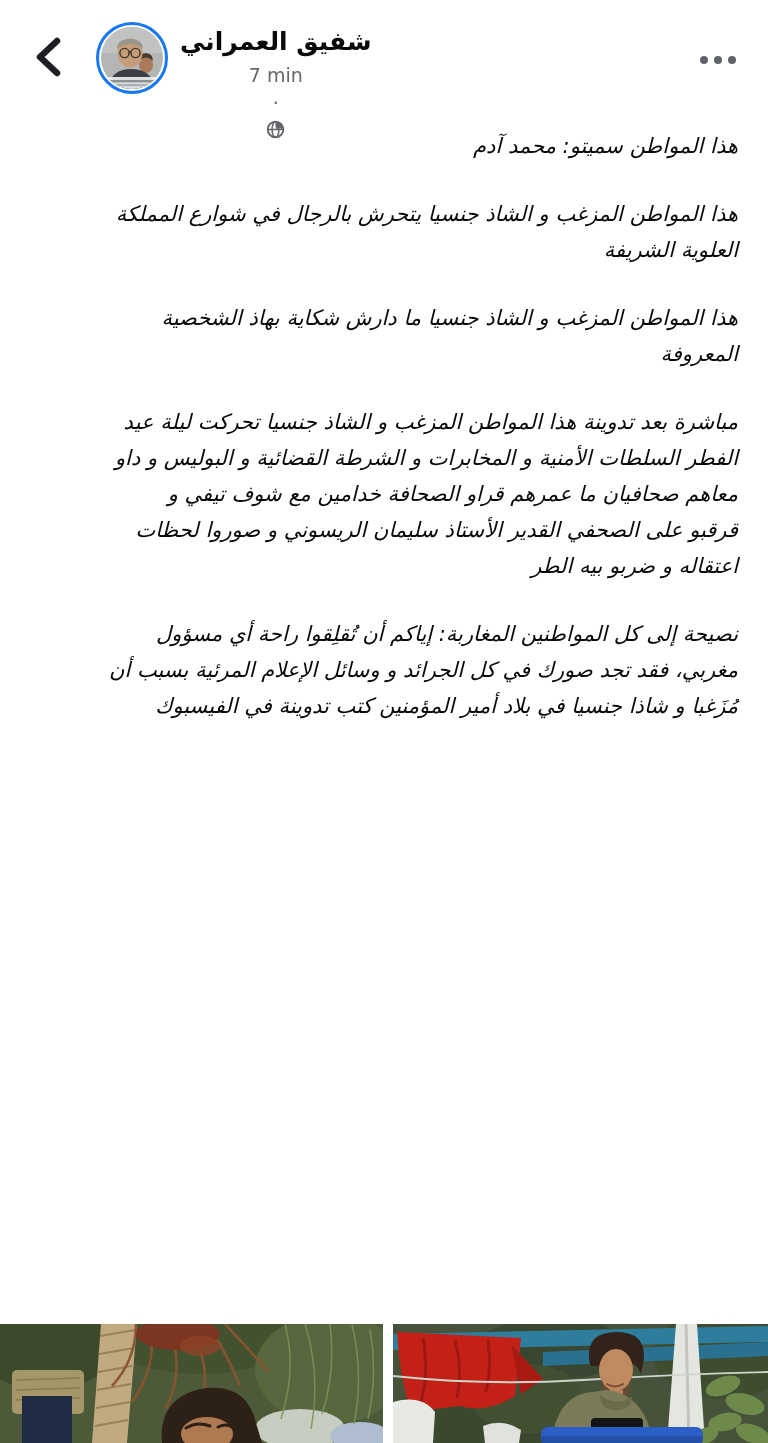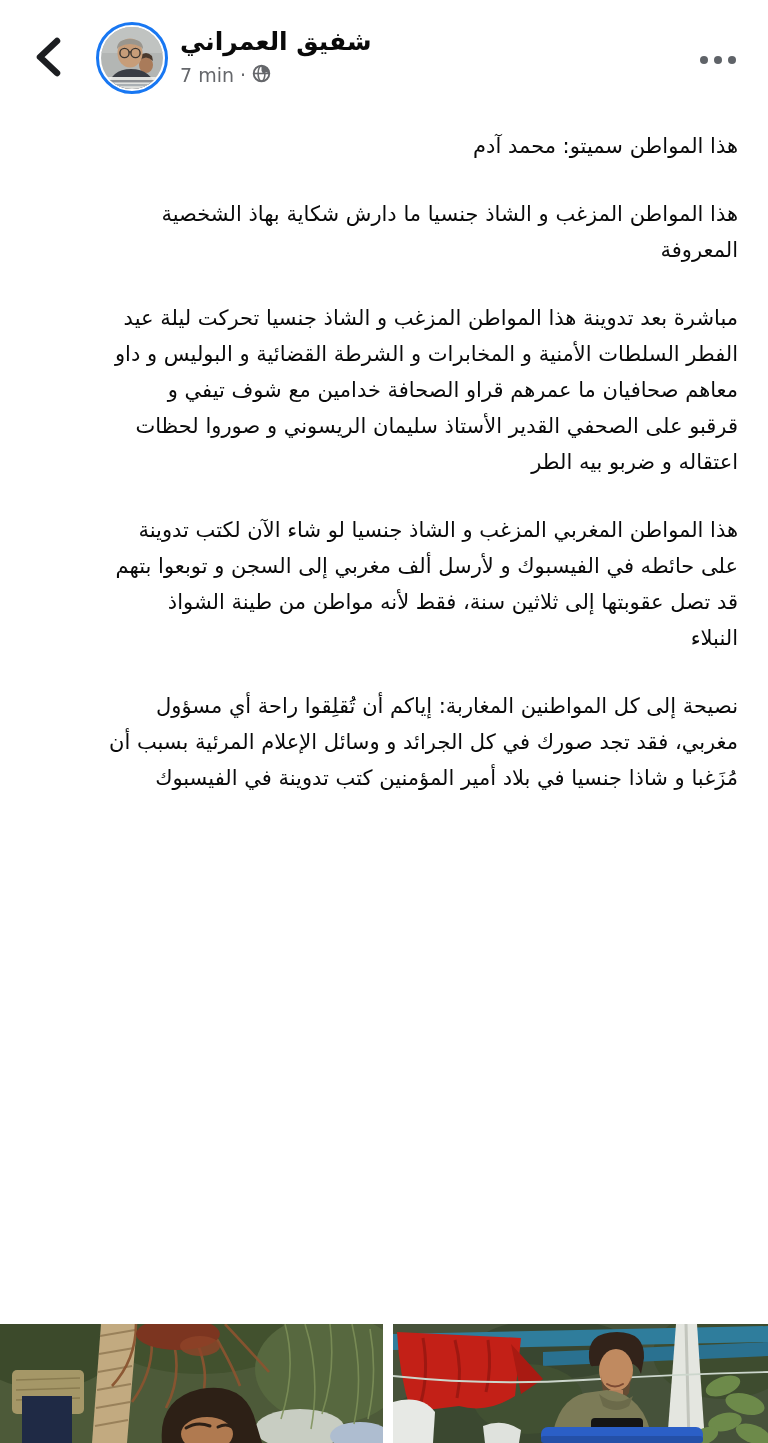--- a/index.html
+++ b/index.html
@@ -10,29 +10,29 @@
   
   .back-btn { position:absolute; left:28px; top:36px; width:40px; height:42px;
               background:none; border:none; cursor:pointer; }
   .avatar-ring { position:absolute; left:96px; top:22px; width:72px; height:72px;
                  border:3px solid #1877f2; border-radius:50%; padding:2px; cursor:pointer; }
   .avatar-img { width:62px; height:62px; border-radius:50%; overflow:hidden; display:block; }
   .avatar-img svg { display:block; }
   .header-text { position:absolute; left:180px; top:26px; }
   .profile-name { font-size:25px; font-weight:bold; color:#0a0a0a; line-height:32px;
                   direction:rtl; cursor:pointer; }
-  .meta-row { margin-top:6px; display:flex; align-items:flex-start; gap:6px;
-              font-size:19px; color:#65676b; }
+  .meta-row { margin-top:6px; display:flex; align-items:center; gap:6px;
+              font-size:19px; color:#65676b;flex-direction:column; }
   .more-btn { position:absolute; right:26px; top:50px; background:none; border:none;
               display:flex; gap:6px; padding:6px; cursor:pointer; }
   .more-btn .dot { width:8px; height:8px; border-radius:50%; background:#5f6368; }
 
   
   .post-body { position:absolute; top:128px; left:30px; right:30px;
-               direction:rtl; text-align:right; color:#0a0a0a; }
+               direction:rtl; text-align:right; color:#0a0a0a;font-style:italic; }
   .post-body p { font-size:21px; line-height:36px; margin:0 0 32px;
                  white-space:pre-line; font-weight:400; }
 
   
   .photos { position:absolute; top:1324px; left:0; width:768px; height:119px;
             display:flex; gap:10px; }
   .photos figure { margin:0; overflow:hidden; cursor:pointer; }
   .photos svg { display:block; }
 </style>
 </head>
@@ -86,31 +86,29 @@
 
     <button class="more-btn" aria-label="ellipsis-horizontal-icon">
       <span class="dot"></span>
       <span class="dot"></span>
       <span class="dot"></span>
     </button>
   </header>
 
   <main class="post-body">
     <p>هذا المواطن سميتو: محمد آدم</p>
+    <p>هذا المواطن المزغب و الشاذ جنسيا يتحرش بالرجال في شوارع المملكة
+العلوية الشريفة</p>
     <p>هذا المواطن المزغب و الشاذ جنسيا ما دارش شكاية بهاذ الشخصية
 المعروفة</p>
     <p>مباشرة بعد تدوينة هذا المواطن المزغب و الشاذ جنسيا تحركت ليلة عيد
 الفطر السلطات الأمنية و المخابرات و الشرطة القضائية و البوليس و داو
 معاهم صحافيان ما عمرهم قراو الصحافة خدامين مع شوف تيفي و
 قرقبو على الصحفي القدير الأستاذ سليمان الريسوني و صوروا لحظات
 اعتقاله و ضربو بيه الطر</p>
-    <p>هذا المواطن المغربي المزغب و الشاذ جنسيا لو شاء الآن لكتب تدوينة
-على حائطه في الفيسبوك و لأرسل ألف مغربي إلى السجن و توبعوا بتهم
-قد تصل عقوبتها إلى ثلاثين سنة، فقط لأنه مواطن من طينة الشواذ
-النبلاء</p>
     <p>نصيحة إلى كل المواطنين المغاربة: إياكم أن تُقلِقوا راحة أي مسؤول
 مغربي، فقد تجد صورك في كل الجرائد و وسائل الإعلام المرئية بسبب أن
 مُزَغبا و شاذا جنسيا في بلاد أمير المؤمنين كتب تدوينة في الفيسبوك</p>
   </main>
 
   <div class="photos">
 
     <figure aria-label="photo of outdoor garden with palm tree, thatch hut and top of a young man's head">
       <svg width="383" height="119" viewBox="0 0 383 119">
         <rect width="383" height="119" fill="#4d5a39"></rect>

